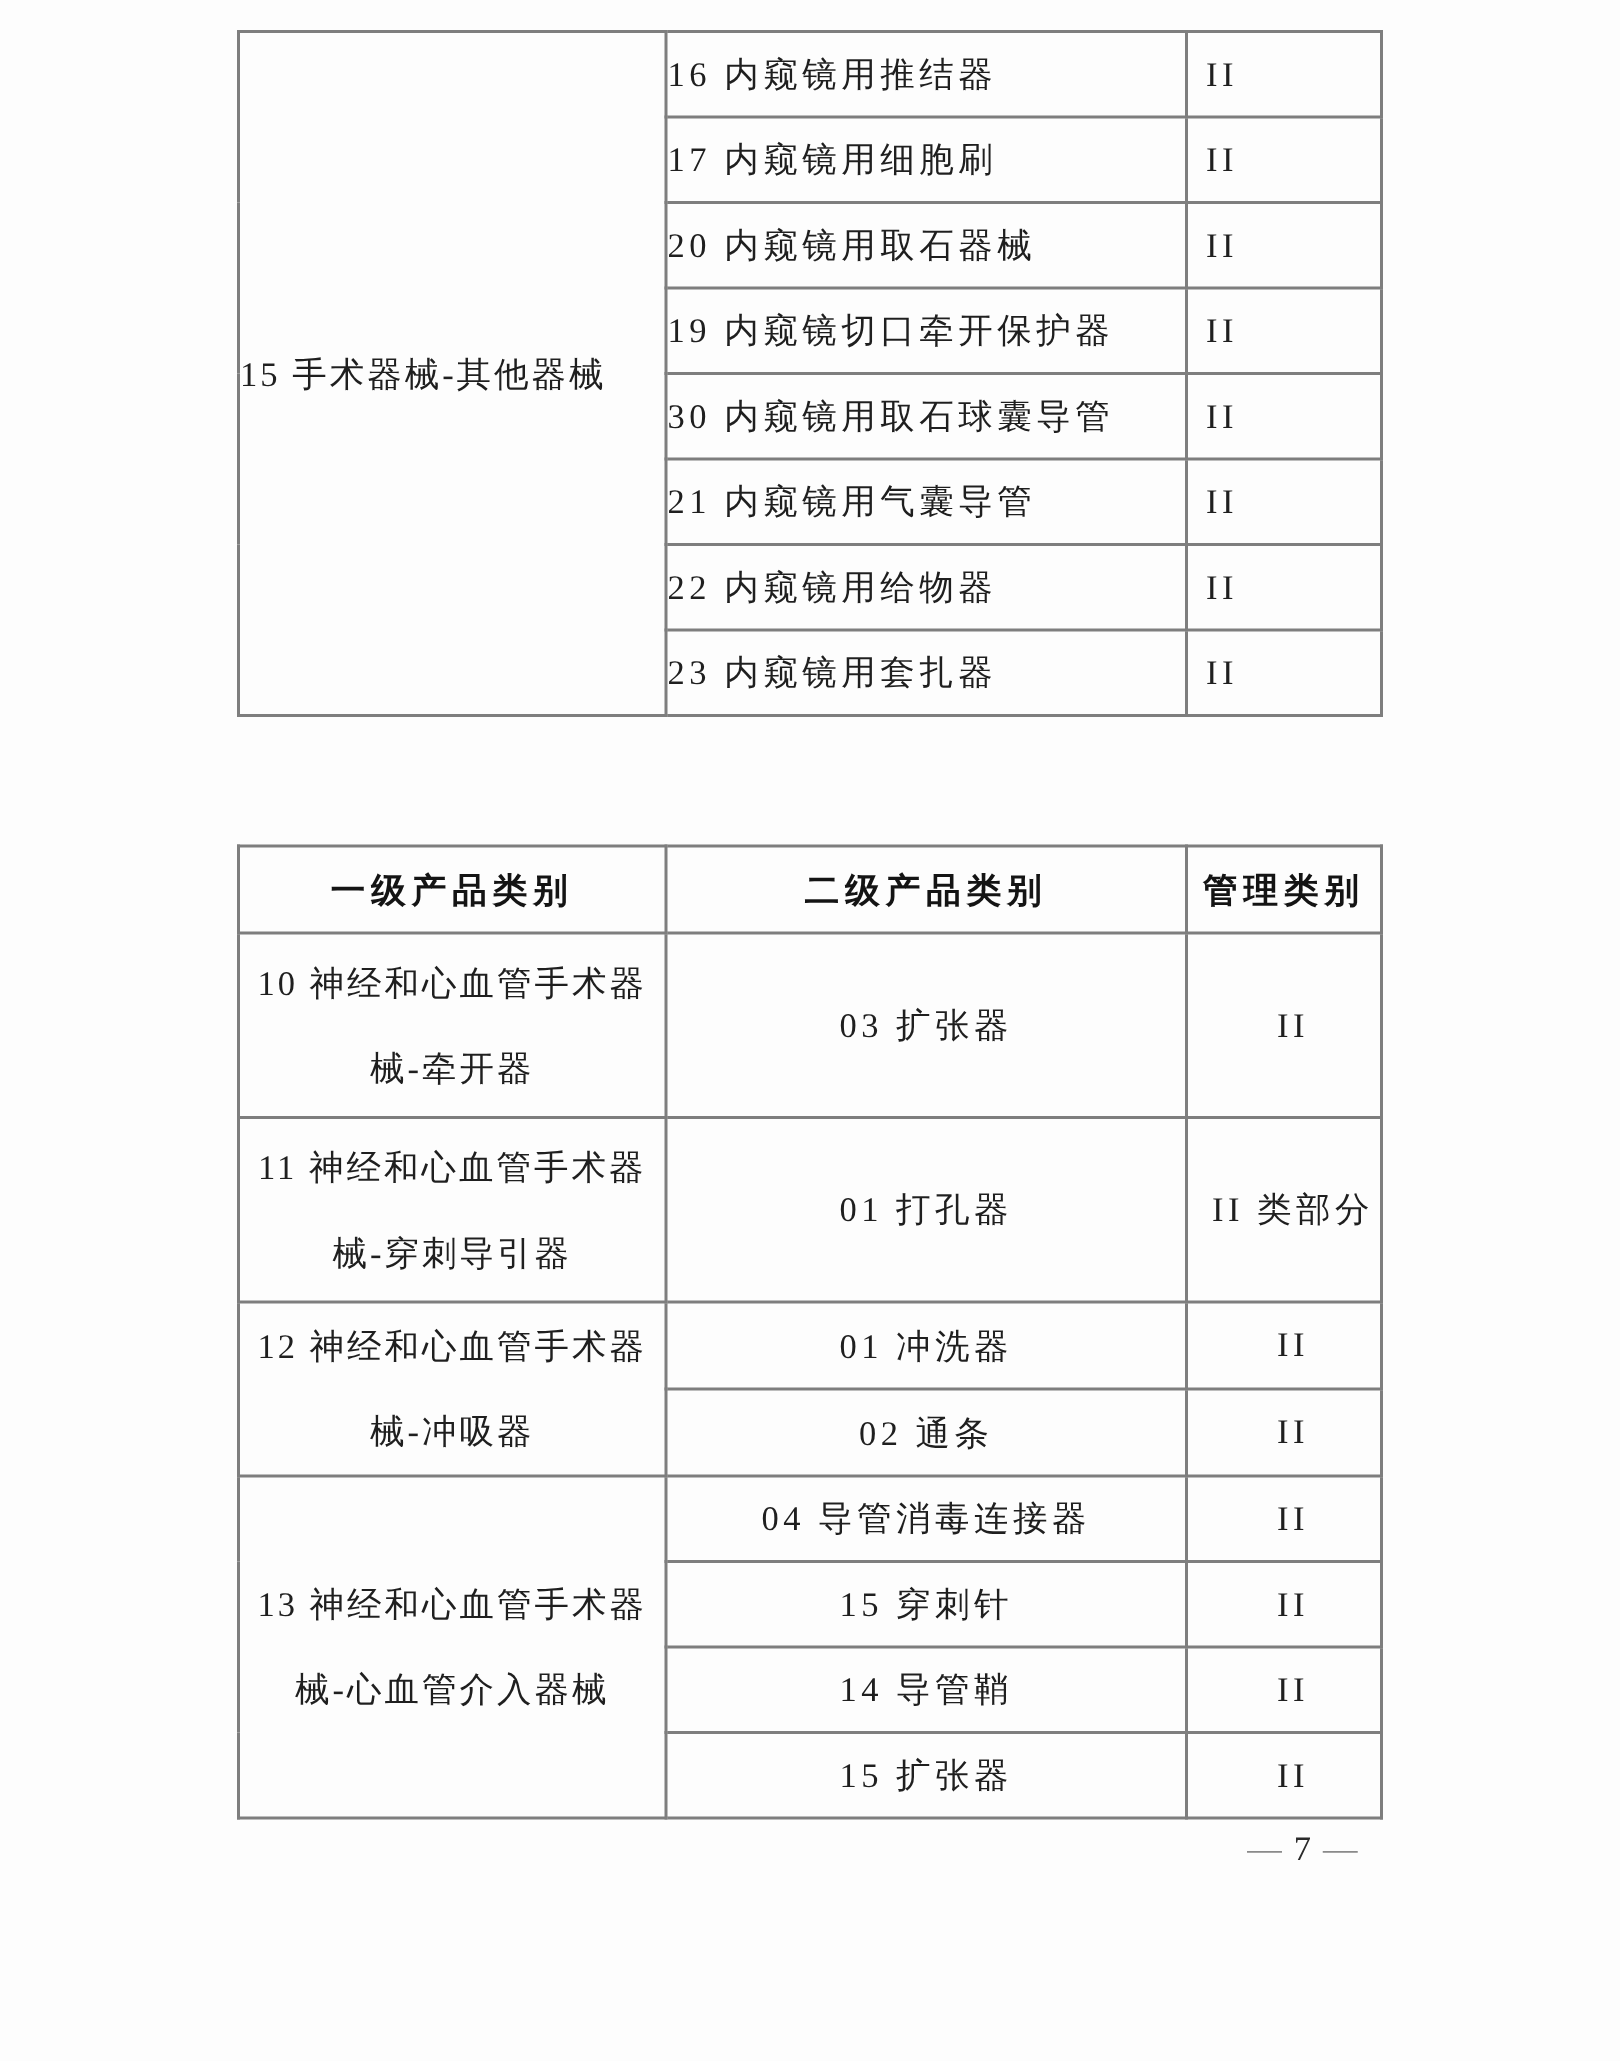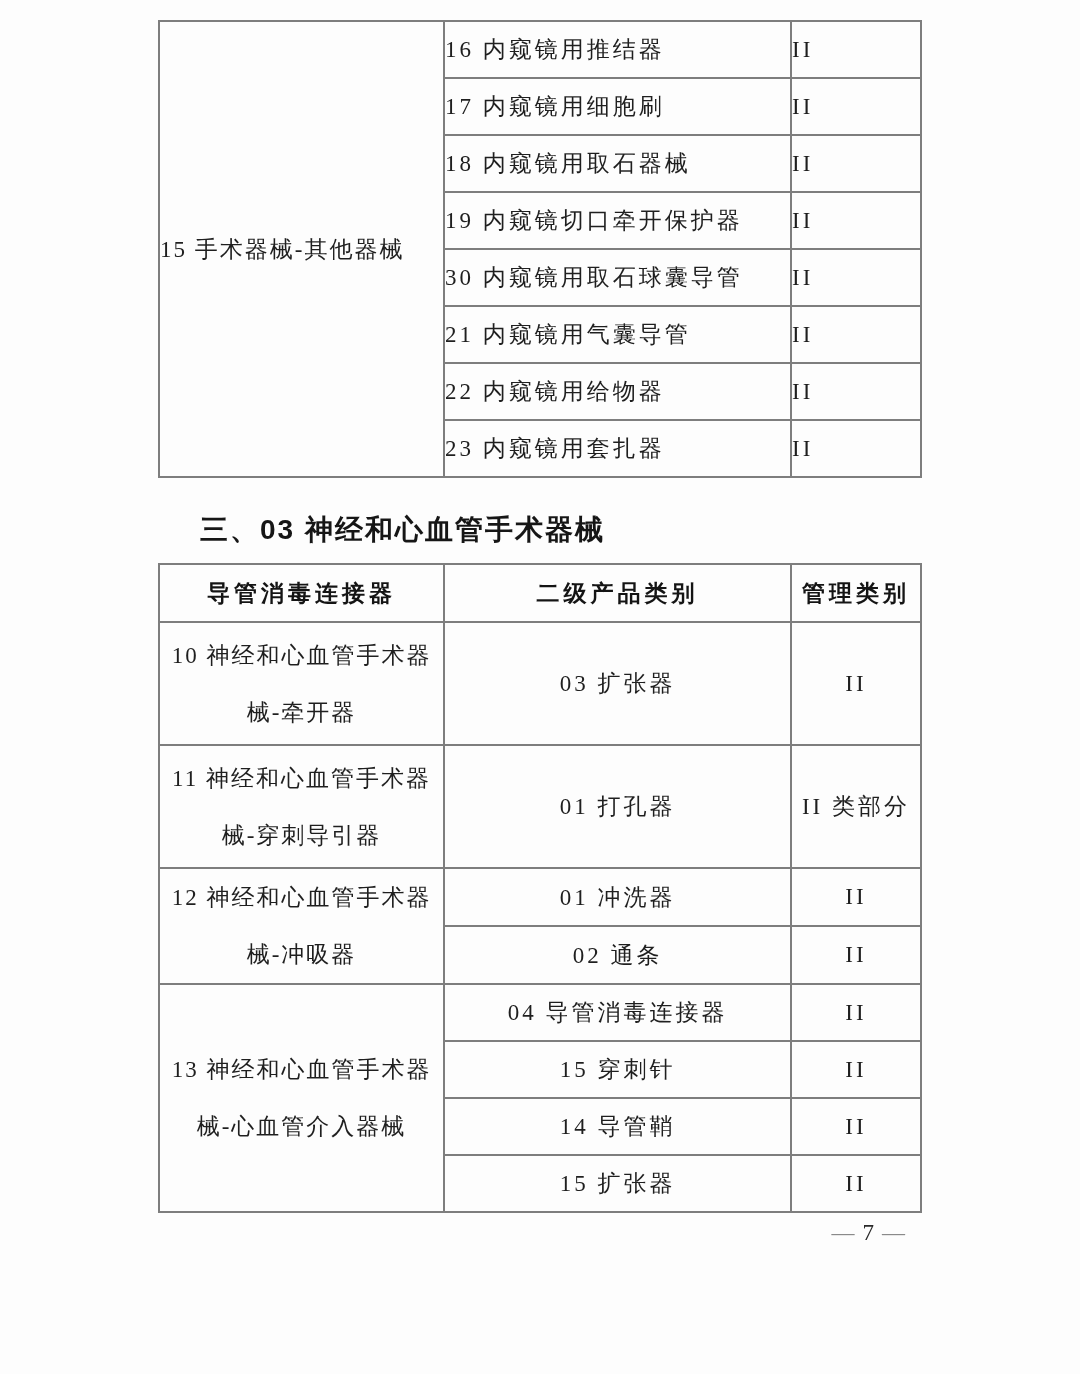--- a/index.html
+++ b/index.html
@@ -35,21 +35,21 @@
     height:56px;
     font-family:"Liberation Sans","DejaVu Sans",sans-serif;
     font-weight:bold; font-size:23px; letter-spacing:4px;
     text-align:center; vertical-align:middle; color:#141414;
   }
   .t2 td { font-size:23px; text-align:center; vertical-align:middle; letter-spacing:3px; }
   .t2 tr.single { height:57px; }
   .t2 tr.double { height:123px; }
   .t2 .cat { white-space:pre-line; line-height:57px; letter-spacing:2px; }
 
-  .cls { letter-spacing:1px; }
+  .cls { letter-spacing:1px;padding-left:12px; }
 
   
   .footer {
     position:absolute; top:1220px; right:167px;
     font-size:23px; color:#2a2a2a; white-space:nowrap;
   }
   .footer .dash { color:#8a8a8a; padding:0 8px; }
 </style>
 </head>
 <body>
@@ -66,21 +66,21 @@
         <tr>
       <td class="cat" rowspan="8">15 手术器械-其他器械</td>
       <td>16 内窥镜用推结器</td>
       <td class="cls">II</td>
     </tr>
     <tr>
       <td>17 内窥镜用细胞刷</td>
       <td class="cls">II</td>
     </tr>
     <tr>
-      <td>18 内窥镜用取石器械</td>
+      <td>20 内窥镜用取石器械</td>
       <td class="cls">II</td>
     </tr>
     <tr>
       <td>19 内窥镜切口牵开保护器</td>
       <td class="cls">II</td>
     </tr>
     <tr>
       <td>30 内窥镜用取石球囊导管</td>
       <td class="cls">II</td>
     </tr>
@@ -92,31 +92,30 @@
       <td>22 内窥镜用给物器</td>
       <td class="cls">II</td>
     </tr>
     <tr>
       <td>23 内窥镜用套扎器</td>
       <td class="cls">II</td>
     </tr>
   </tbody>
     </table>
 
-  <div class="heading">三、03 神经和心血管手术器械</div>
 
   <table class="t2">
     <colgroup>
         <col style="width:285px">
         <col style="width:347px">
         <col style="width:130px">
       </colgroup>
     <tbody>
         <tr>
-      <th>导管消毒连接器</th>
+      <th>一级产品类别</th>
       <th>二级产品类别</th>
       <th>管理类别</th>
     </tr>
 
     <tr class="double">
       <td class="cat">10 神经和心血管手术器
 械-牵开器</td>
       <td>03 扩张器</td>
       <td class="cls">II</td>
     </tr>

